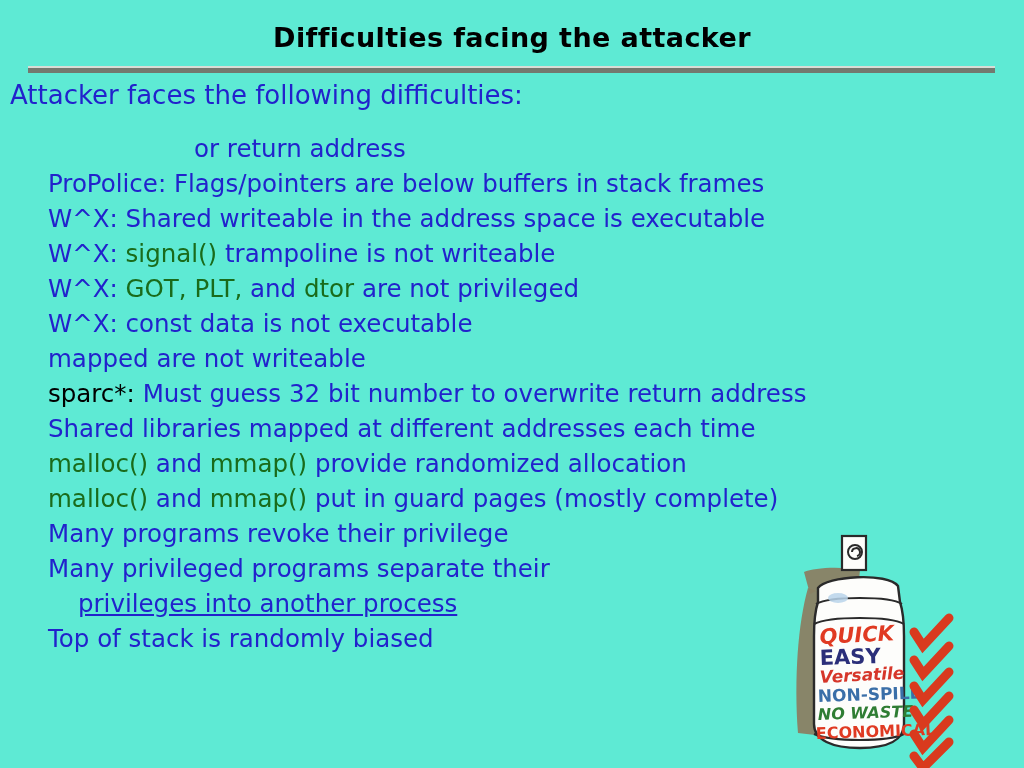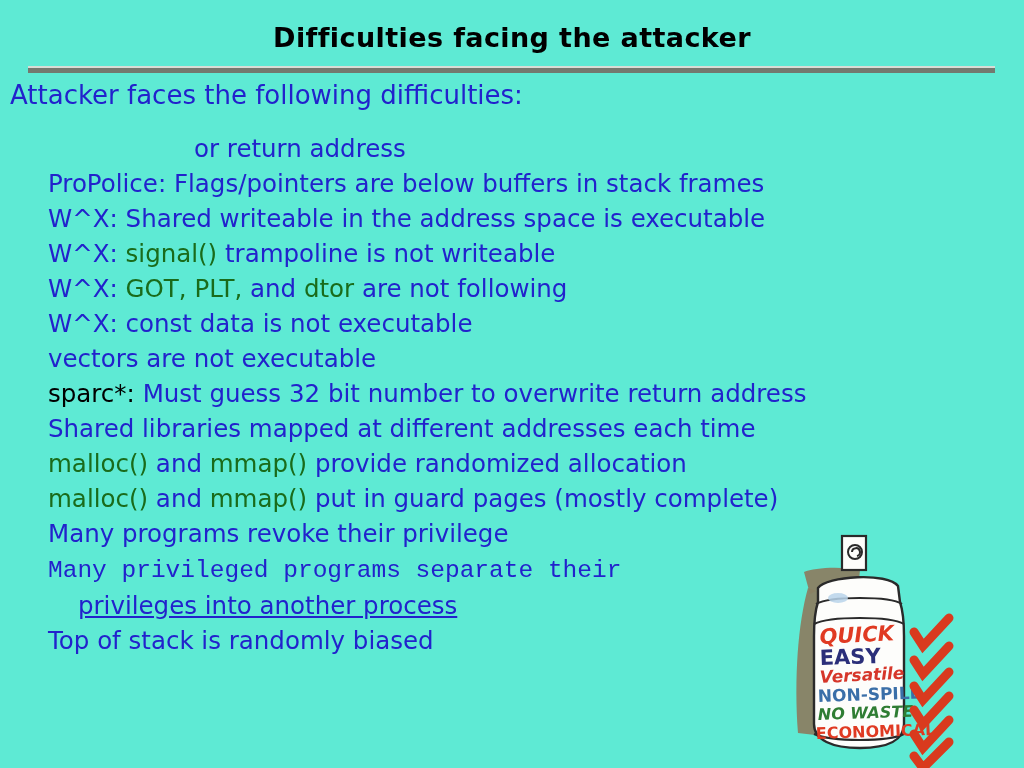--- a/index.html
+++ b/index.html
@@ -111,29 +111,29 @@
     <div class="bar"></div>
   </div>
 
   <div class="lead">Attacker faces the following difficulties:</div>
 
   <div class="bullets" id="bullet-list">
       <div class="line indent-1"><span class="blue" style="color: rgb(34, 34, 204);">or return address</span></div>
       <div class="line"><span class="blue" style="color: rgb(34, 34, 204);">ProPolice: Flags/pointers are below buffers in stack frames</span></div>
       <div class="line"><span class="blue" style="color: rgb(34, 34, 204);">W^X: Shared writeable in the address space is executable</span></div>
       <div class="line"><span class="blue" style="color: rgb(34, 34, 204);">W^X: </span><span class="green" style="color: rgb(26, 107, 26);">signal()</span><span class="blue" style="color: rgb(34, 34, 204);"> trampoline is not writeable</span></div>
-      <div class="line"><span class="blue" style="color: rgb(34, 34, 204);">W^X: </span><span class="green" style="color: rgb(26, 107, 26);">GOT, PLT,</span><span class="blue" style="color: rgb(34, 34, 204);"> and </span><span class="green" style="color: rgb(26, 107, 26);">dtor</span><span class="blue" style="color: rgb(34, 34, 204);"> are not following</span></div>
+      <div class="line"><span class="blue" style="color: rgb(34, 34, 204);">W^X: </span><span class="green" style="color: rgb(26, 107, 26);">GOT, PLT,</span><span class="blue" style="color: rgb(34, 34, 204);"> and </span><span class="green" style="color: rgb(26, 107, 26);">dtor</span><span class="blue" style="color: rgb(34, 34, 204);"> are not privileged</span></div>
       <div class="line"><span class="blue" style="color: rgb(34, 34, 204);">W^X: const data is not executable</span></div>
-      <div class="line"><span class="blue" style="color: rgb(34, 34, 204);">vectors are not executable</span></div>
+      <div class="line"><span class="blue" style="color: rgb(34, 34, 204);">mapped are not writeable</span></div>
       <div class="line"><span class="black" style="color: rgb(0, 0, 0);">sparc*:</span><span class="blue" style="color: rgb(34, 34, 204);"> Must guess 32 bit number to overwrite return address</span></div>
       <div class="line"><span class="blue" style="color: rgb(34, 34, 204);">Shared libraries mapped at different addresses each time</span></div>
       <div class="line"><span class="green" style="color: rgb(26, 107, 26);">malloc()</span><span class="blue" style="color: rgb(34, 34, 204);"> and </span><span class="green" style="color: rgb(26, 107, 26);">mmap()</span><span class="blue" style="color: rgb(34, 34, 204);"> provide randomized allocation</span></div>
       <div class="line"><span class="green" style="color: rgb(26, 107, 26);">malloc()</span><span class="blue" style="color: rgb(34, 34, 204);"> and </span><span class="green" style="color: rgb(26, 107, 26);">mmap()</span><span class="blue" style="color: rgb(34, 34, 204);"> put in guard pages (mostly complete)</span></div>
       <div class="line"><span class="blue" style="color: rgb(34, 34, 204);">Many programs revoke their privilege</span></div>
-      <div class="line"><span class="blue" style="color: rgb(34, 34, 204); font-family: Liberation Mono, monospace;">Many privileged programs separate their</span></div>
+      <div class="line"><span class="blue" style="color: rgb(34, 34, 204);">Many privileged programs separate their</span></div>
       <div class="line indent-2"><span class="blue" style="color: rgb(34, 34, 204);">privileges into another process</span></div>
       <div class="line"><span class="blue" style="color: rgb(34, 34, 204);">Top of stack is randomly biased</span></div>
     </div>
 
   <div class="clipart">
     <svg width="256" height="240" viewBox="0 0 256 240" xmlns="http://www.w3.org/2000/svg">
 
       <g>
         <path d="M40 60 C30 95, 26 150, 30 205 L56 208 C50 150, 54 100, 64 68 Z" fill="#8a8063" opacity="0.95"></path>
         <path d="M36 44 C46 40, 70 38, 92 42 L90 62 C70 58, 50 60, 42 66 Z" fill="#8a8063" opacity="0.95"></path>

